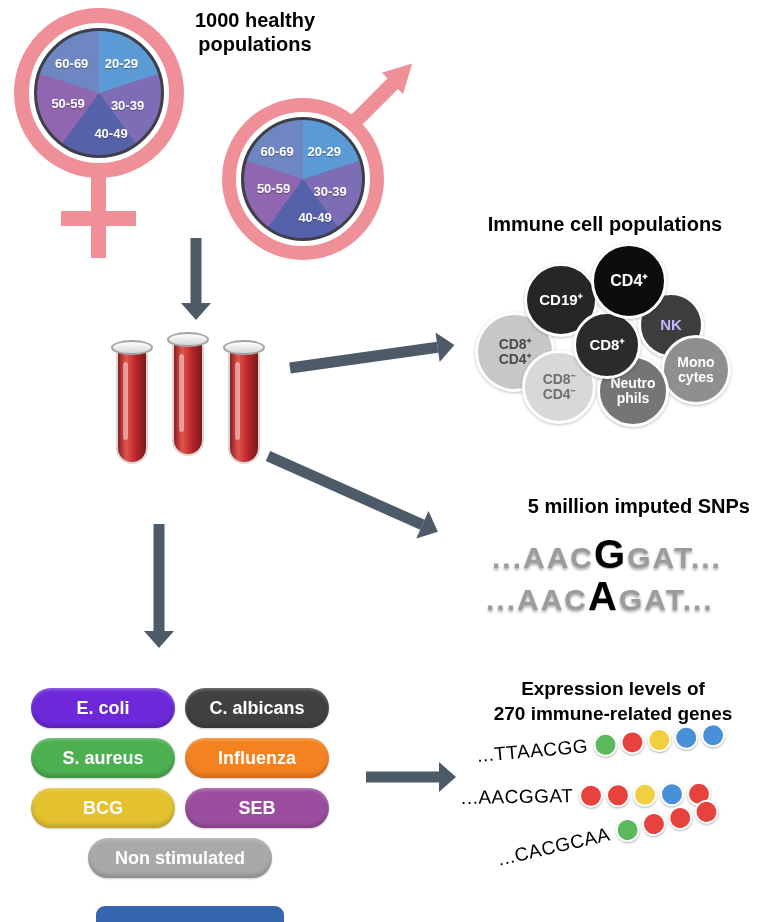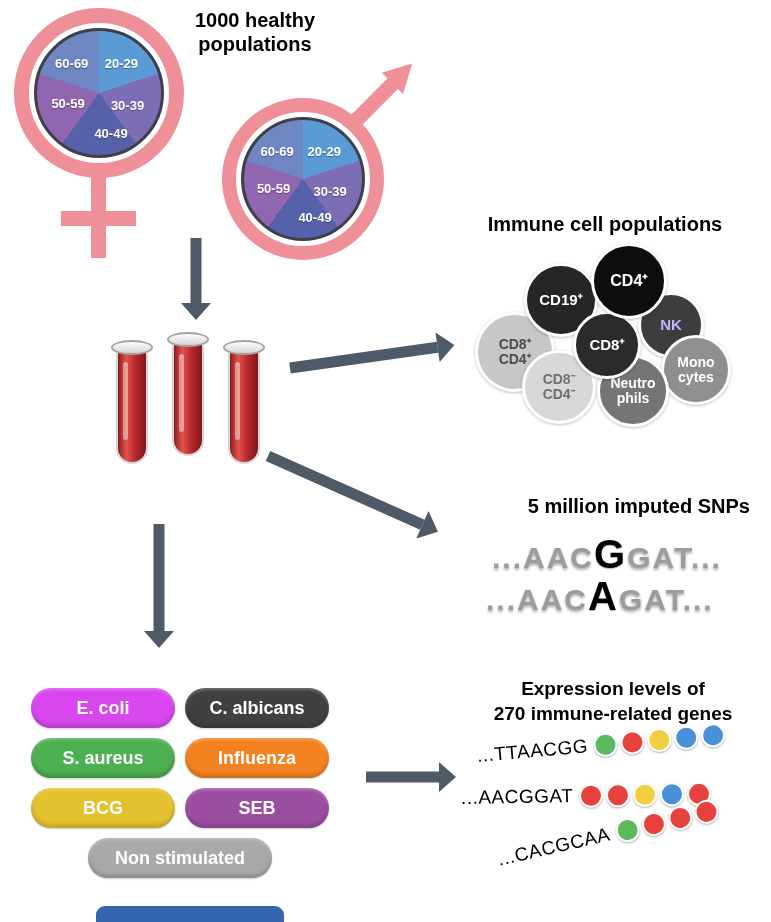--- a/index.html
+++ b/index.html
@@ -204,21 +204,21 @@
 
   <div class="big-title snp-title">5 million imputed SNPs</div>
   <div class="snp-line snp-line-0"><span>...AAC</span><span class="variant">G</span><span>GAT...</span></div>
   <div class="snp-line snp-line-1"><span>...AAC</span><span class="variant">A</span><span>GAT...</span></div>
 
   <div class="v-arrow arrow-blood-stim">
     <div class="shaft"></div>
     <div class="head"></div>
   </div>
 
-  <div class="pill pill-0" style="background: #d946ef;">E. coli</div>
+  <div class="pill pill-0" style="background: #6d28d9;">E. coli</div>
   <div class="pill pill-1" style="background: #404040;">C. albicans</div>
   <div class="pill pill-2" style="background: rgb(76, 175, 80);">S. aureus</div>
   <div class="pill pill-3" style="background: rgb(245, 130, 32);">Influenza</div>
   <div class="pill pill-4" style="background: rgb(227, 193, 47);">BCG</div>
   <div class="pill pill-5" style="background: rgb(155, 78, 160);">SEB</div>
   <div class="pill pill-6" style="background: rgb(169, 169, 169);">Non stimulated</div>
   <div class="bottom-bar"></div>
 
   <div class="h-arrow arrow-stim-expr">
     <div class="shaft"></div>

